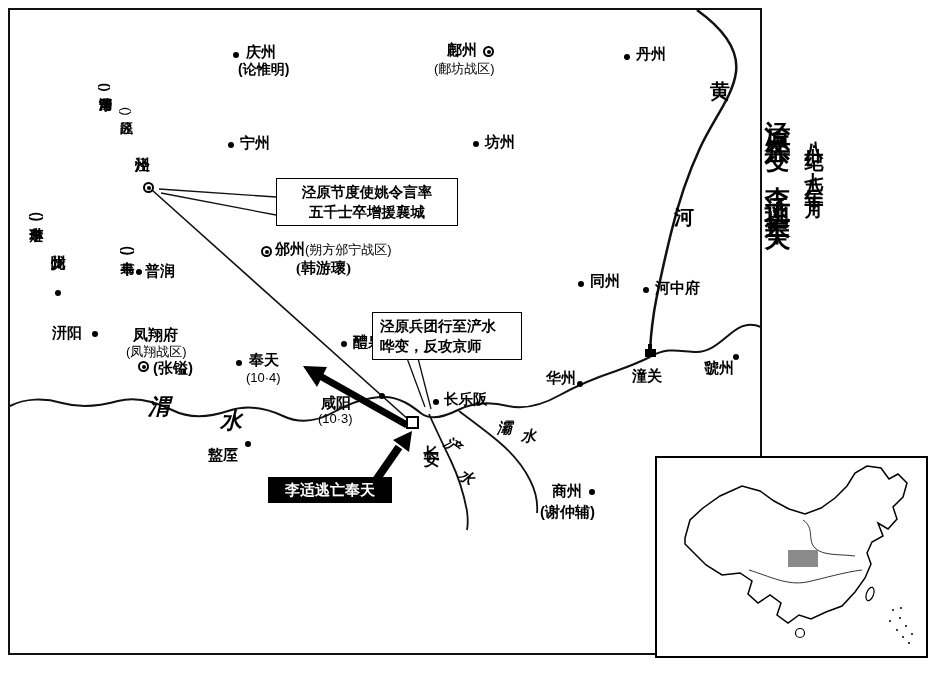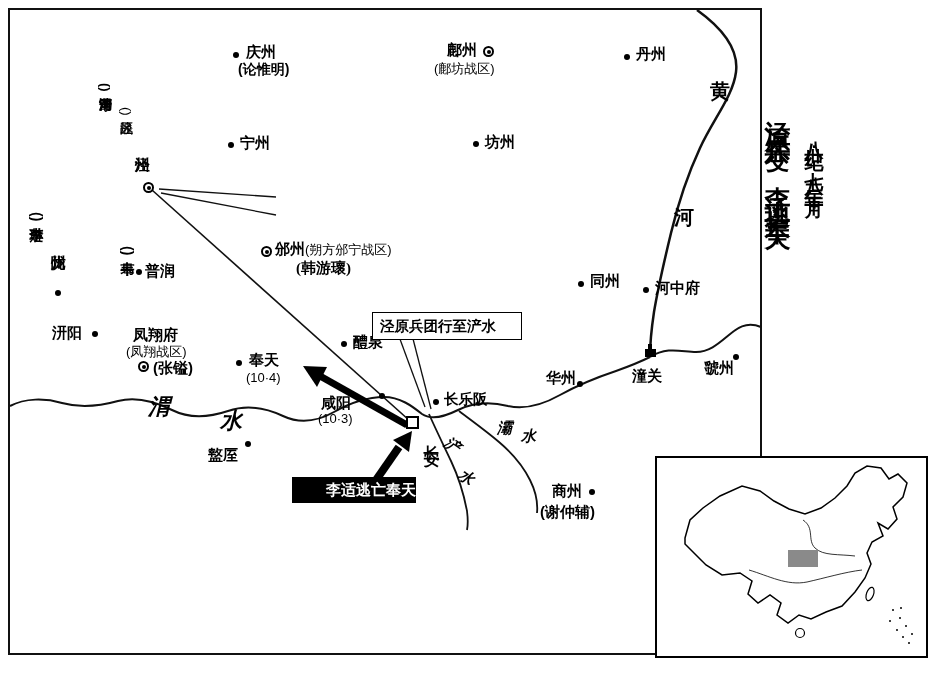--- a/index.html
+++ b/index.html
@@ -23,21 +23,21 @@
   .fort{ position:absolute; width:11px; height:8px; background:#000; }
   .fort::before { content:""; position:absolute; left:3px; top:-5px; width:4px; height:5px; background:#000; }
   .callout-box {
     position:absolute; background:#fff; border:1.5px solid #000;
     padding:3px 7px; text-align:center; z-index:5;
   }
   .callout-box div { font-size:14.5px; font-weight:bold; line-height:20px; }
   .flight-box {
     position:absolute; left:268px; top:477px; width:124px; height:26px;
     background:#000; color:#fff; font-size:15px; font-weight:bold;
-    text-align:right; line-height:26px; z-index:6;margin-left:24px;
+    text-align:center; line-height:26px; z-index:6;
   }
   .river-ch { font-weight:bold; font-style:italic; }
   .huanghe-ch { font-weight:bold; font-size:20px; }
   .wei-ch { font-size:22px; }
   .small-river-ch { font-size:15px; }
   .inset {
     position:absolute; left:655px; top:456px; width:273px; height:202px;
     border:2px solid #000; background:#fff; z-index:10;
   }
   .title-main {
@@ -101,20 +101,24 @@
   <div class="lbl zone vtext" style="left:118px; top:107px;">(泾原战区)</div>
   <div class="lbl city vtext" style="left:134px; top:145px;">泾州</div>
   <span class="hq" style="left:143px; top:182px;"></span>
 
   <span class="dot" style="left:228px; top:142px;"></span>
   <div class="lbl city" style="left:240px; top:134px;">宁州</div>
 
   <span class="dot" style="left:473px; top:141px;"></span>
   <div class="lbl city" style="left:485px; top:133px;">坊州</div>
 
+  <div class="callout-box" style="left:276px; top:178px; width:182px;">
+    <div>泾原节度使姚令言率</div>
+    <div>五千士卒增援襄城</div>
+  </div>
 
   <span class="hq" style="left:261px; top:246px;"></span>
   <div class="lbl" style="left:275px; top:240px;">
     <span class="city">邠州</span><span class="zone">(朔方邠宁战区)</span>
   </div>
   <div class="lbl cmd" style="left:296px; top:260px; font-size:15px;font-family:Liberation Serif, serif;">(韩游瓌)</div>
 
   <div class="lbl cmd vtext" style="left:29px; top:212px;">(李楚琳)</div>
   <div class="lbl city vtext" style="left:50px; top:243px;">陇州</div>
   <span class="dot" style="left:55px; top:290px;"></span>
@@ -157,20 +161,21 @@
   <span class="dot" style="left:577px; top:381px;"></span>
 
   <span class="fort" style="left:645px; top:349px;"></span>
   <div class="lbl city" style="left:632px; top:367px;">潼关</div>
 
   <div class="lbl city" style="left:704px; top:359px;">虢州</div>
   <span class="dot" style="left:733px; top:354px;"></span>
 
   <div class="callout-box" style="left:372px; top:280px; width:150px; text-align:left;margin-top:32px;">
     <div>泾原兵团行至浐水</div>
+    <div>哗变，反攻京师</div>
   </div>
 
   <div class="lbl river-ch wei-ch" style="left:148px; top:394px;">渭</div>
   <div class="lbl river-ch wei-ch" style="left:220px; top:408px;">水</div>
 
   <div class="lbl city" style="left:208px; top:446px;">盩厔</div>
   <span class="dot" style="left:245px; top:441px;"></span>
 
   <div class="flight-box">李适逃亡奉天</div>
 

